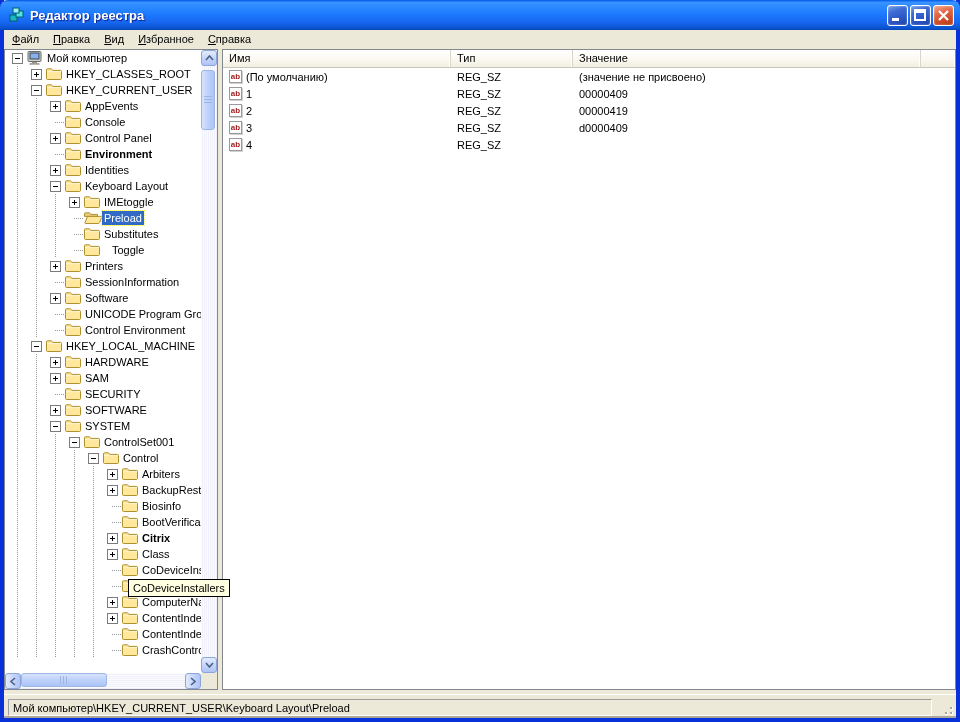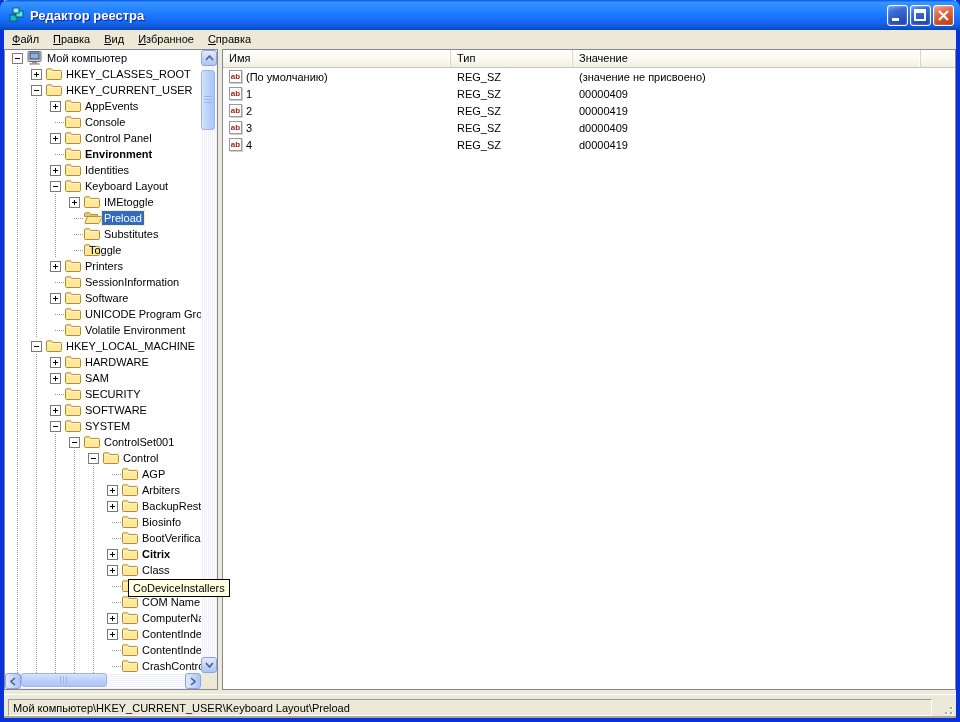--- a/index.html
+++ b/index.html
@@ -283,21 +283,21 @@
             <span class="guide" style="left: 12px;"></span>
             <span class="guide" style="left: 31px;"></span>
             <span class="guide" style="left: 50px;"></span>
             <span class="stub" style="left: 69px; width: 10px;"></span>
             <span class="node-icon" style="left: 79px;">
               <svg width="16" height="13" viewBox="0 0 16 13">
                 <path d="M0.5 3 Q0.5 1.8 1.6 1.8 L5.4 1.8 L7 3.4 L14.4 3.4 Q15.5 3.4 15.5 4.5 L15.5 11.4 Q15.5 12.5 14.4 12.5 L1.6 12.5 Q0.5 12.5 0.5 11.4 Z" fill="#FFE79C" stroke="#B08F2D"></path>
                 <path d="M1 4.6 L15 4.6" stroke="#FDF2C6" stroke-width="1.2"></path>
               </svg>
             </span>
-            <span class="tree-label" style="left: 82px;">Toggle</span>
+            <span class="tree-label" style="left: 105px;">Toggle</span>
           </div>
           <div class="tree-row">
             <span class="guide" style="left: 12px;"></span>
             <span class="guide" style="left: 31px;"></span>
             <span class="exp plus" style="left: 45px;"></span>
             <span class="node-icon" style="left: 60px;">
               <svg width="16" height="13" viewBox="0 0 16 13">
                 <path d="M0.5 3 Q0.5 1.8 1.6 1.8 L5.4 1.8 L7 3.4 L14.4 3.4 Q15.5 3.4 15.5 4.5 L15.5 11.4 Q15.5 12.5 14.4 12.5 L1.6 12.5 Q0.5 12.5 0.5 11.4 Z" fill="#FFE79C" stroke="#B08F2D"></path>
                 <path d="M1 4.6 L15 4.6" stroke="#FDF2C6" stroke-width="1.2"></path>
               </svg>
@@ -343,21 +343,21 @@
           <div class="tree-row">
             <span class="guide" style="left: 12px;"></span>
             <span class="guide" style="left: 31px;"></span>
             <span class="stub" style="left: 50px; width: 10px;"></span>
             <span class="node-icon" style="left: 60px;">
               <svg width="16" height="13" viewBox="0 0 16 13">
                 <path d="M0.5 3 Q0.5 1.8 1.6 1.8 L5.4 1.8 L7 3.4 L14.4 3.4 Q15.5 3.4 15.5 4.5 L15.5 11.4 Q15.5 12.5 14.4 12.5 L1.6 12.5 Q0.5 12.5 0.5 11.4 Z" fill="#FFE79C" stroke="#B08F2D"></path>
                 <path d="M1 4.6 L15 4.6" stroke="#FDF2C6" stroke-width="1.2"></path>
               </svg>
             </span>
-            <span class="tree-label" style="left: 78px;">Volatile Environment</span>
+            <span class="tree-label" style="left: 78px;">Control Environment</span>
           </div>
           <div class="tree-row">
             <span class="guide" style="left: 12px;"></span>
             <span class="exp minus" style="left: 26px;"></span>
             <span class="node-icon" style="left: 41px;">
               <svg width="16" height="13" viewBox="0 0 16 13">
                 <path d="M0.5 3 Q0.5 1.8 1.6 1.8 L5.4 1.8 L7 3.4 L14.4 3.4 Q15.5 3.4 15.5 4.5 L15.5 11.4 Q15.5 12.5 14.4 12.5 L1.6 12.5 Q0.5 12.5 0.5 11.4 Z" fill="#FFE79C" stroke="#B08F2D"></path>
                 <path d="M1 4.6 L15 4.6" stroke="#FDF2C6" stroke-width="1.2"></path>
               </svg>
             </span>
@@ -442,35 +442,20 @@
             <span class="guide" style="left: 50px;"></span>
             <span class="guide" style="left: 69px;"></span>
             <span class="exp minus" style="left: 83px;"></span>
             <span class="node-icon" style="left: 98px;">
               <svg width="16" height="13" viewBox="0 0 16 13">
                 <path d="M0.5 3 Q0.5 1.8 1.6 1.8 L5.4 1.8 L7 3.4 L14.4 3.4 Q15.5 3.4 15.5 4.5 L15.5 11.4 Q15.5 12.5 14.4 12.5 L1.6 12.5 Q0.5 12.5 0.5 11.4 Z" fill="#FFE79C" stroke="#B08F2D"></path>
                 <path d="M1 4.6 L15 4.6" stroke="#FDF2C6" stroke-width="1.2"></path>
               </svg>
             </span>
             <span class="tree-label" style="left: 116px;">Control</span>
-          </div>
-          <div class="tree-row">
-            <span class="guide" style="left: 12px;"></span>
-            <span class="guide" style="left: 31px;"></span>
-            <span class="guide" style="left: 50px;"></span>
-            <span class="guide" style="left: 69px;"></span>
-            <span class="guide" style="left: 88px;"></span>
-            <span class="stub" style="left: 107px; width: 10px;"></span>
-            <span class="node-icon" style="left: 117px;">
-              <svg width="16" height="13" viewBox="0 0 16 13">
-                <path d="M0.5 3 Q0.5 1.8 1.6 1.8 L5.4 1.8 L7 3.4 L14.4 3.4 Q15.5 3.4 15.5 4.5 L15.5 11.4 Q15.5 12.5 14.4 12.5 L1.6 12.5 Q0.5 12.5 0.5 11.4 Z" fill="#FFE79C" stroke="#B08F2D"></path>
-                <path d="M1 4.6 L15 4.6" stroke="#FDF2C6" stroke-width="1.2"></path>
-              </svg>
-            </span>
-            <span class="tree-label" style="left: 135px;">AGP</span>
           </div>
           <div class="tree-row">
             <span class="guide" style="left: 12px;"></span>
             <span class="guide" style="left: 31px;"></span>
             <span class="guide" style="left: 50px;"></span>
             <span class="guide" style="left: 69px;"></span>
             <span class="guide" style="left: 88px;"></span>
             <span class="exp plus" style="left: 102px;"></span>
             <span class="node-icon" style="left: 117px;">
               <svg width="16" height="13" viewBox="0 0 16 13">
@@ -730,21 +715,20 @@
             </div>
             <div class="lcell" style="width: 122px;">REG_SZ</div>
             <div class="lcell" style="width: 348px;">d0000409</div>
           </div>
           <div class="list-row">
             <div class="lcell" style="width: 228px;">
               <span class="ab-icon">ab</span>
               <span>4</span>
             </div>
             <div class="lcell" style="width: 122px;">REG_SZ</div>
-            <div class="lcell" style="width: 348px;">d0000419</div>
           </div>
         </div>
     </div>
 
     <div class="tooltip">CoDeviceInstallers</div>
   </div>
 
   <div class="statusbar">
     <div class="status-text">Мой компьютер\HKEY_CURRENT_USER\Keyboard Layout\Preload</div>
     <span class="grip">

